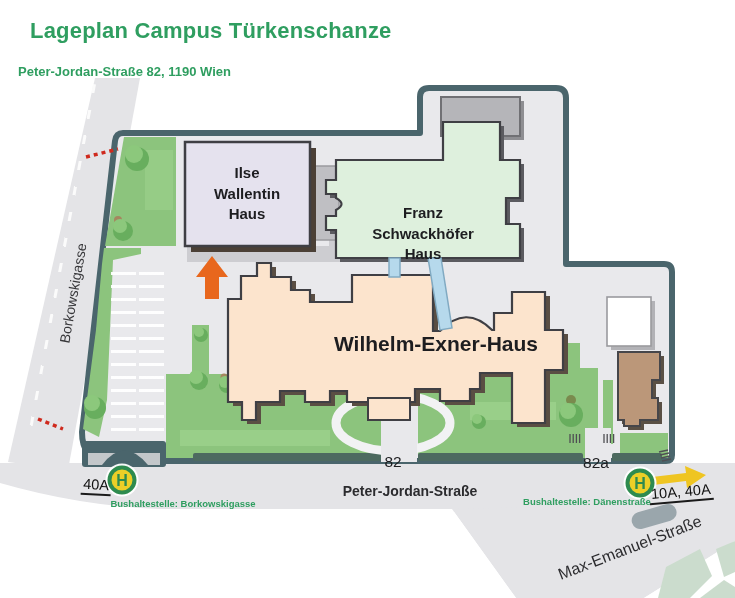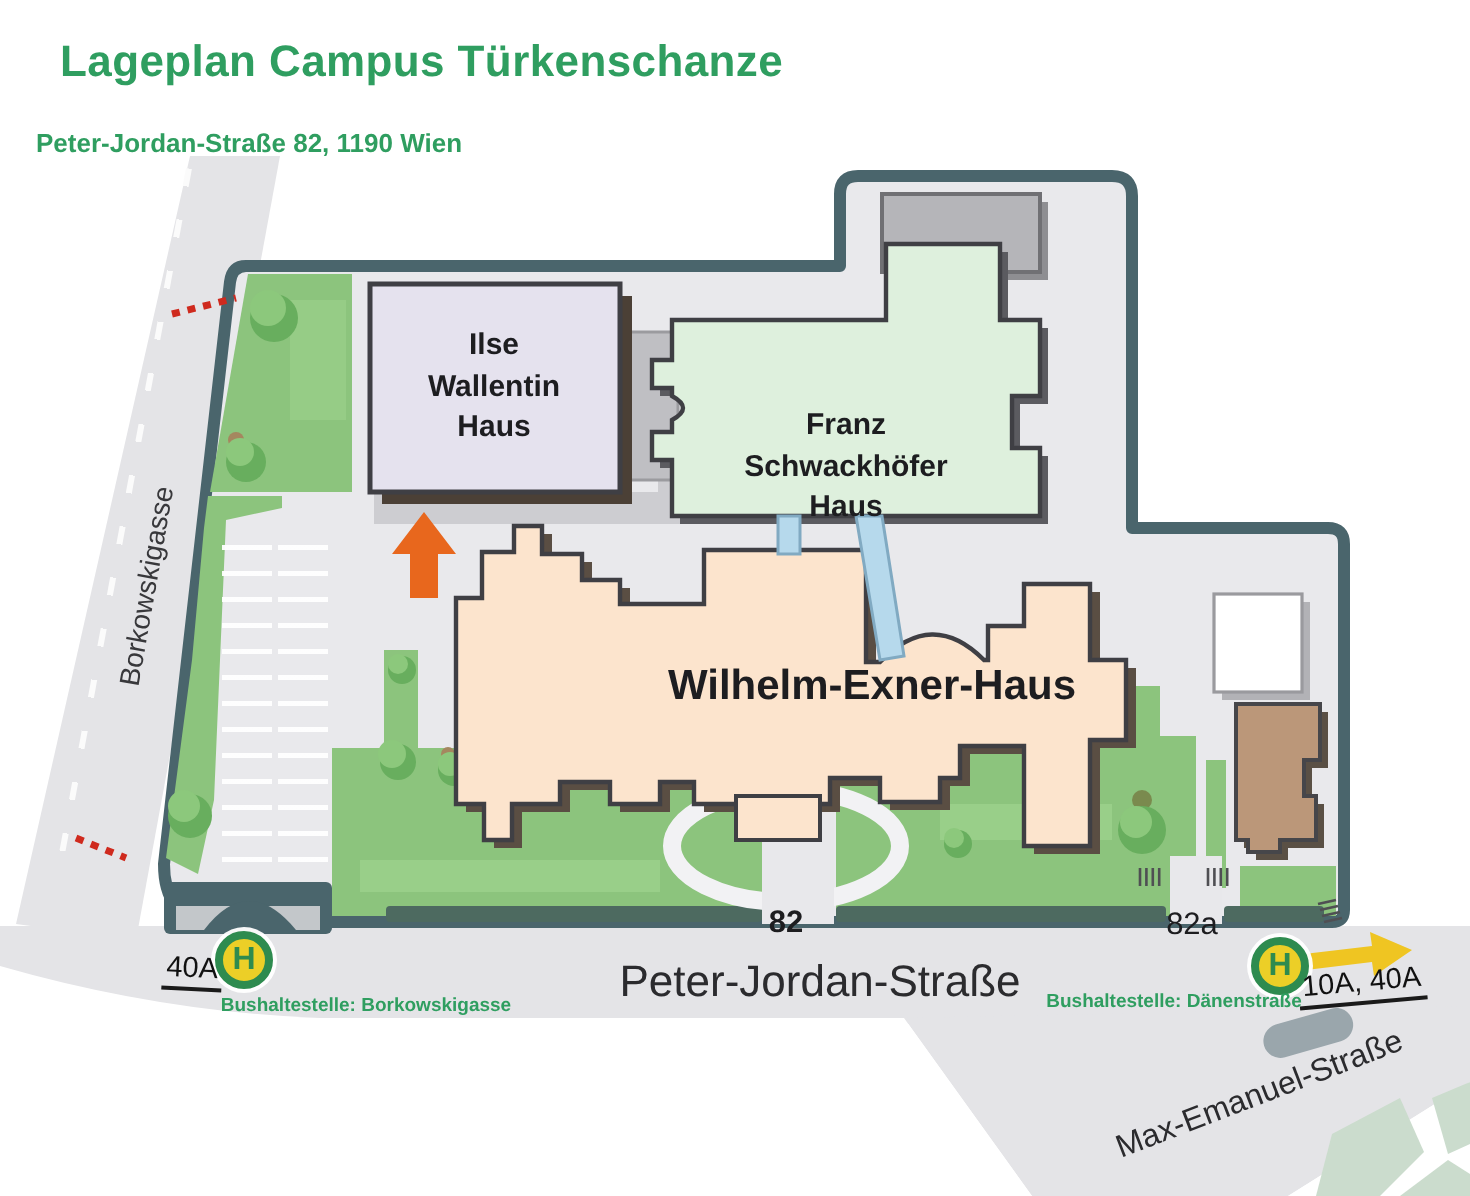--- a/index.html
+++ b/index.html
@@ -17,24 +17,24 @@
 
   
   .lbl { position:absolute; transform:translate(-50%,-50%); text-align:center;
          color:#1d1d20; z-index:4; pointer-events:none; }
   .bldg { font-weight:bold; line-height:1.38; }
   #lbl-ilse   { left:247px; top:194px; width:92px;  font-size:15px; }
   #lbl-franz  { left:423px; top:210px; width:124px; font-size:15px;margin-top:24px; }
   #lbl-exner  { left:392px; top:344px; white-space:nowrap; font-size:21px;margin-left:44px; }
   #lbl-borkow { left:73px;  top:293px; transform:translate(-50%,-50%) rotate(-80deg);
                 white-space:nowrap; font-size:14px; font-weight:500; color:#38383b; }
-  #lbl-pj     { left:410px; top:491px; white-space:nowrap; font-size:22px; font-weight:400; color:#2b2b2e; }
+  #lbl-pj     { left:410px; top:491px; white-space:nowrap; font-size:14px; font-weight:700; color:#2b2b2e; }
   #lbl-maxe   { left:630px; top:548px; transform:translate(-50%,-50%) rotate(-21deg);
                 white-space:nowrap; font-size:16px; font-weight:500; color:#2b2b2e; }
-  #lbl-82  { left:393px; top:462px; font-size:15.5px; font-weight:bold; }
+  #lbl-82  { left:393px; top:462px; font-size:15.5px; font-weight:normal; }
   #lbl-82a { left:596px; top:463px; font-size:15.5px; font-weight:normal; }
 
   .buslines { position:absolute; transform:translate(-50%,-50%); z-index:4;
               font-size:14.5px; font-weight:500; color:#111; white-space:nowrap; }
   .buslines .u { display:inline-block; border-bottom:2px solid #1a1a1a; padding:0 2px 1px 2px; }
   #lines-west { left:96px;  top:486px; transform:translate(-50%,-50%) rotate(3deg); }
   #lines-east { left:681px; top:493px; transform:translate(-50%,-50%) rotate(-5deg); }
 
   .buscap { position:absolute; transform:translate(-50%,-50%); z-index:4;
             font-size:9.5px; font-weight:bold; color:#2f9e60; white-space:nowrap; }

